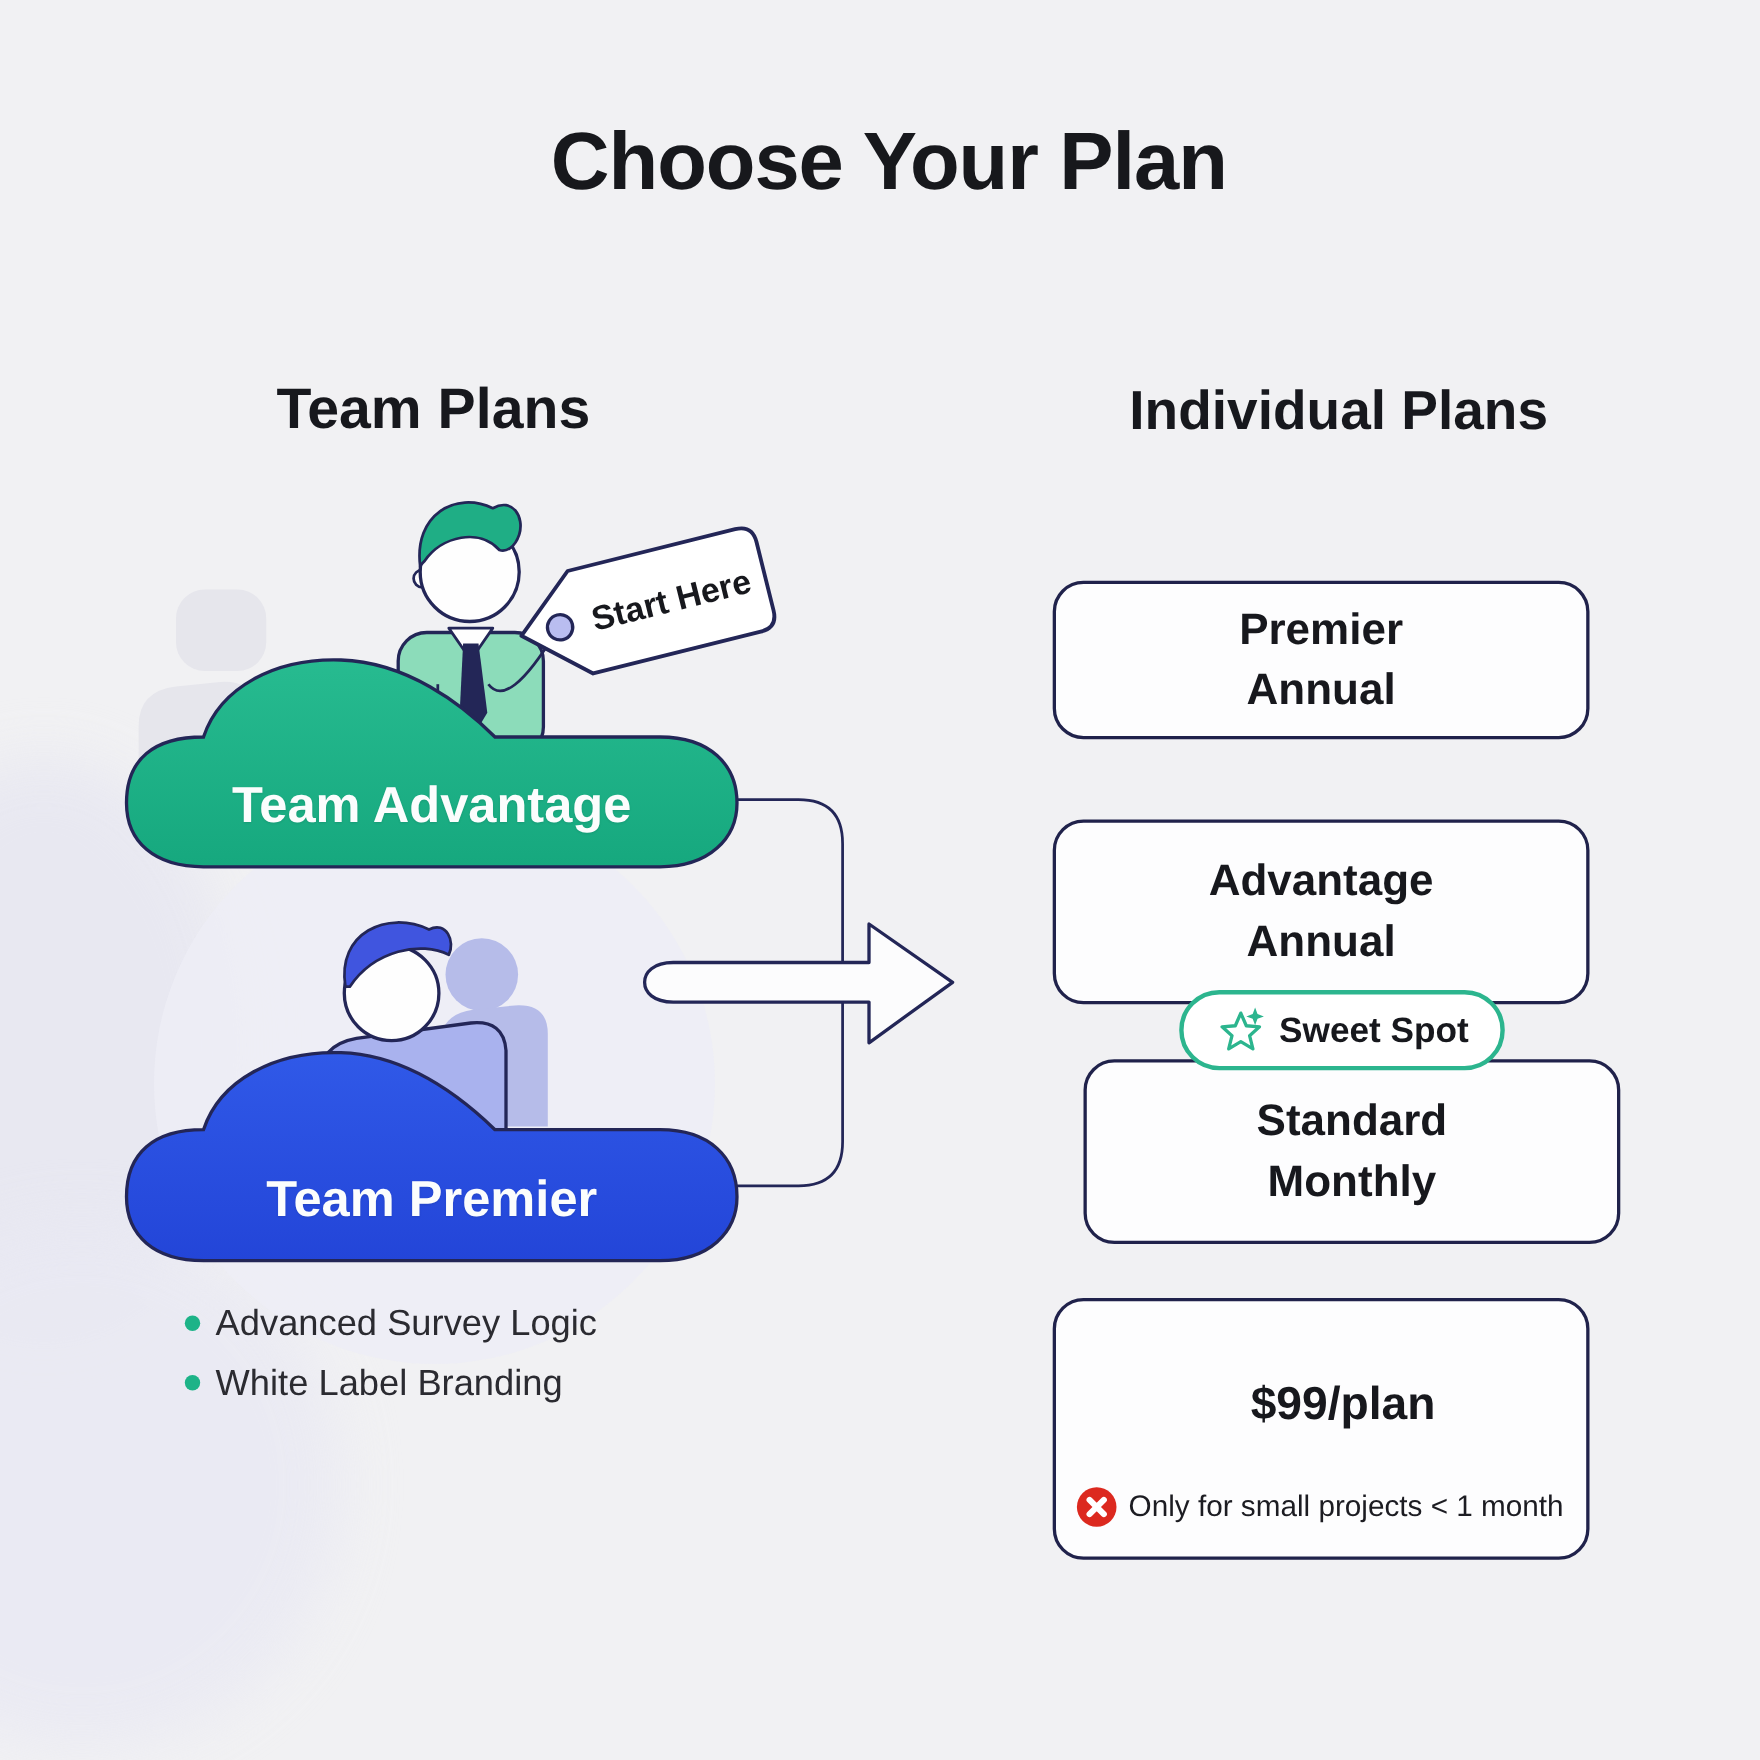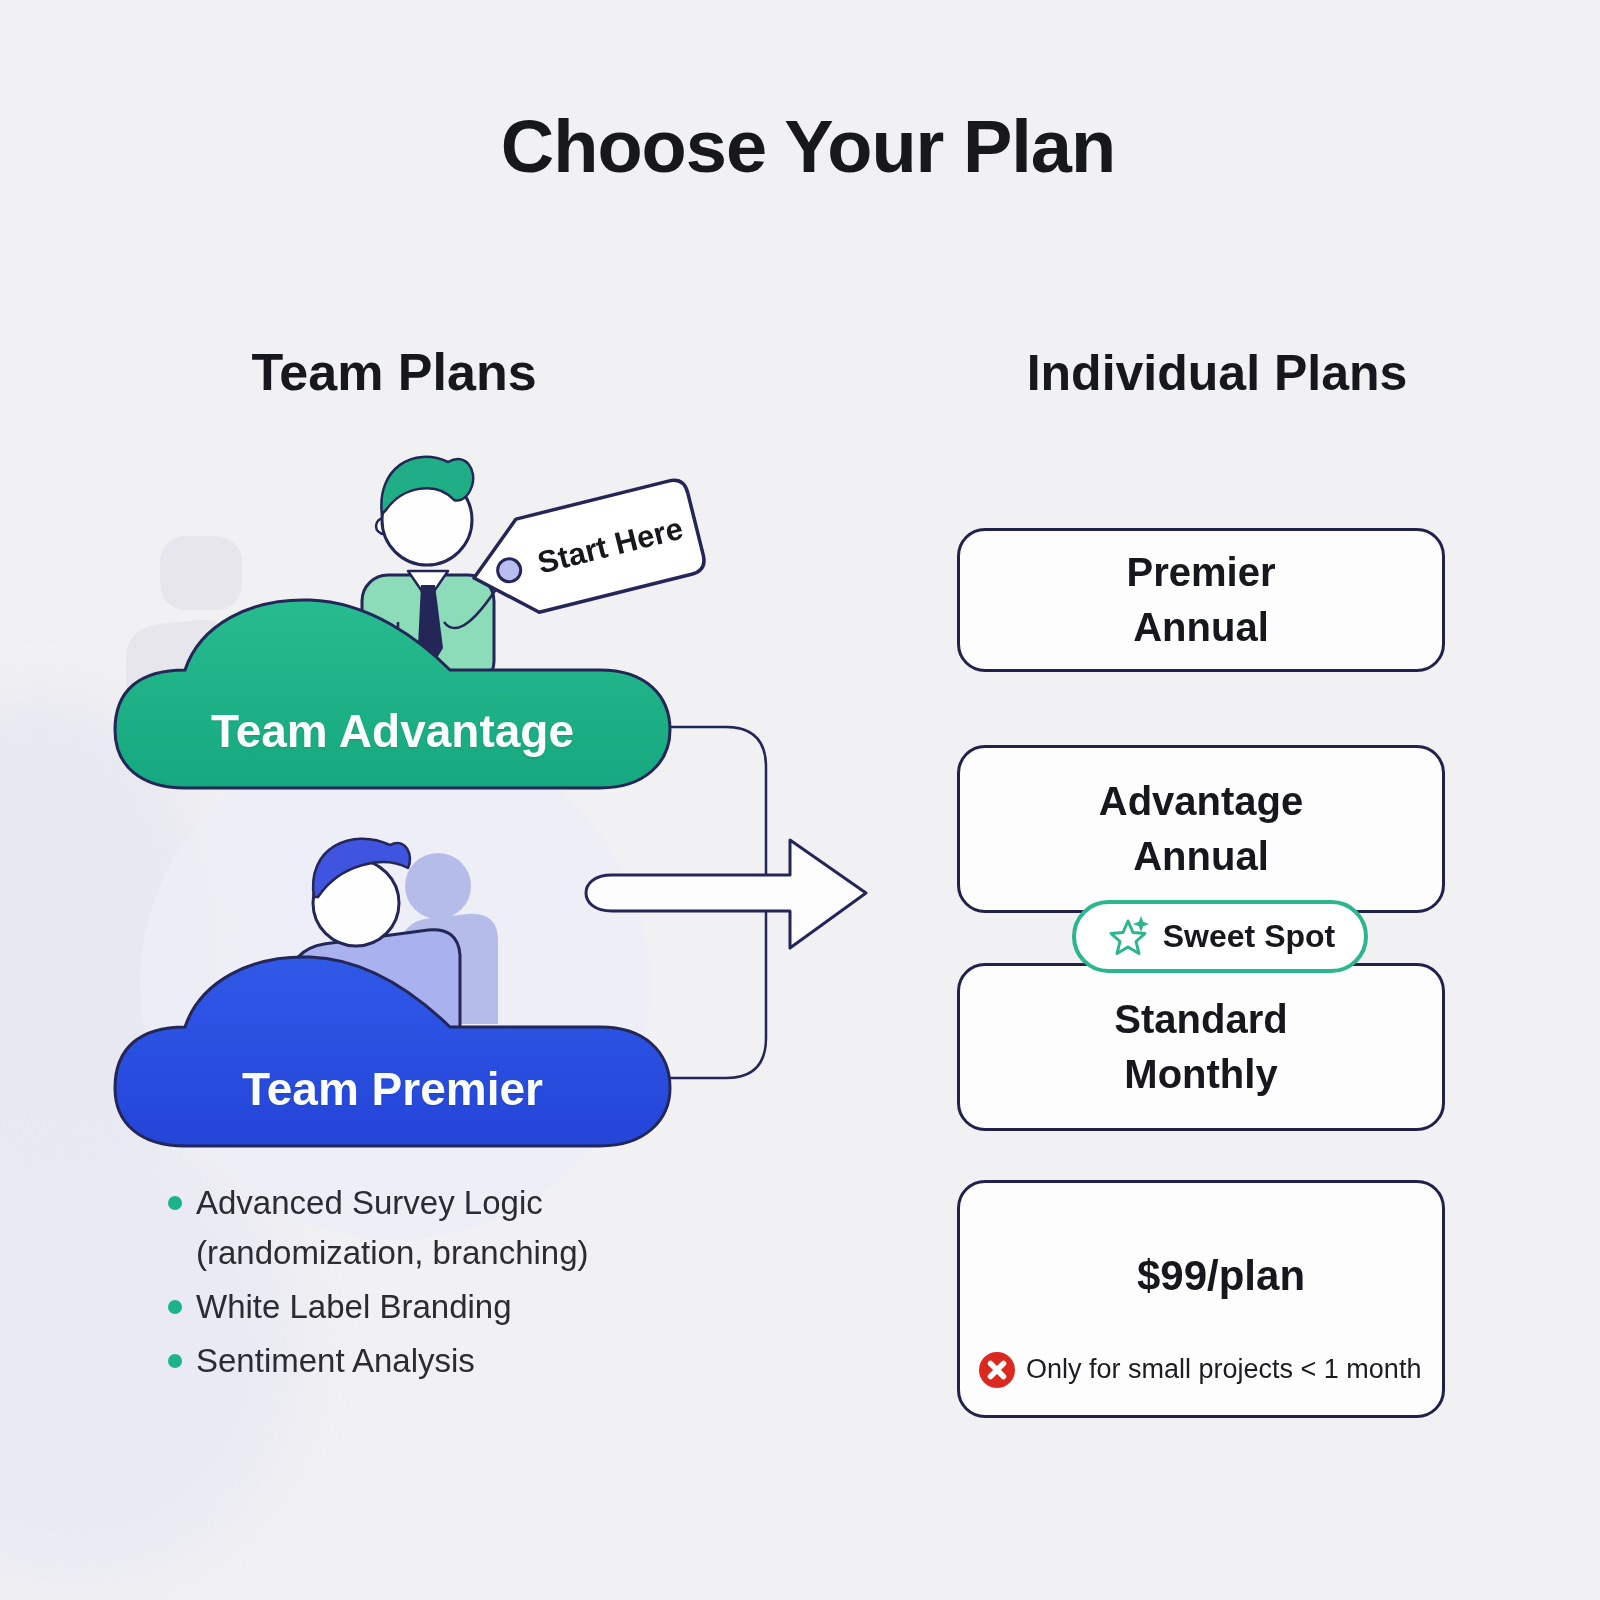--- a/index.html
+++ b/index.html
@@ -33,21 +33,21 @@
   .feature-text{line-height:50px;}
   .card{
     position:absolute;left:957px;width:488px;background:#fdfdfe;
     border:3px solid #20224b;border-radius:28px;
     display:flex;flex-direction:column;align-items:center;justify-content:center;
     text-align:center;font-size:40px;font-weight:bold;line-height:1.38;color:#17181d;
     box-sizing:border-box;
   }
   .card-1{top:528px;height:144px;}
   .card-2{top:745px;height:168px;}
-  .card-3{top:963px;height:168px;}
+  .card-3{top:963px;height:168px;margin-left:28px;}
   .card-price{top:1180px;height:238px;padding-left:40px;}
   .price-text{font-size:42px;font-weight:bold;margin-top:-46px;}
   .warning-row{
     position:absolute;left:18px;bottom:26px;display:flex;align-items:center;
     font-size:27px;font-weight:normal;line-height:1.1;color:#1c1c22;text-align:left;
   }
   .warning-row .wtext{margin-left:10px;}
   .badge{
     position:absolute;left:1072px;top:900px;width:296px;height:73px;
     background:#ffffff;border:4px solid #2cb58e;border-radius:38px;
@@ -125,30 +125,25 @@
   </svg>
 
   <div class="cloud-label" style="top:704px;">Team Advantage</div>
   <div class="cloud-label" style="top:1062px;">Team Premier</div>
 
   <div class="features">
     <div class="feature-row">
       <span class="dot"></span>
       <div class="feature-text">
         <div>Advanced Survey Logic</div>
-        <div>(randomization, branching)</div>
       </div>
     </div>
     <div class="feature-row">
       <span class="dot"></span>
       <div class="feature-text">White Label Branding</div>
-    </div>
-    <div class="feature-row">
-      <span class="dot"></span>
-      <div class="feature-text">Sentiment Analysis</div>
     </div>
   </div>
 
   <div class="card card-1">
     <div>Premier</div>
     <div>Annual</div>
   </div>
 
   <div class="card card-2">
     <div>Advantage</div>

